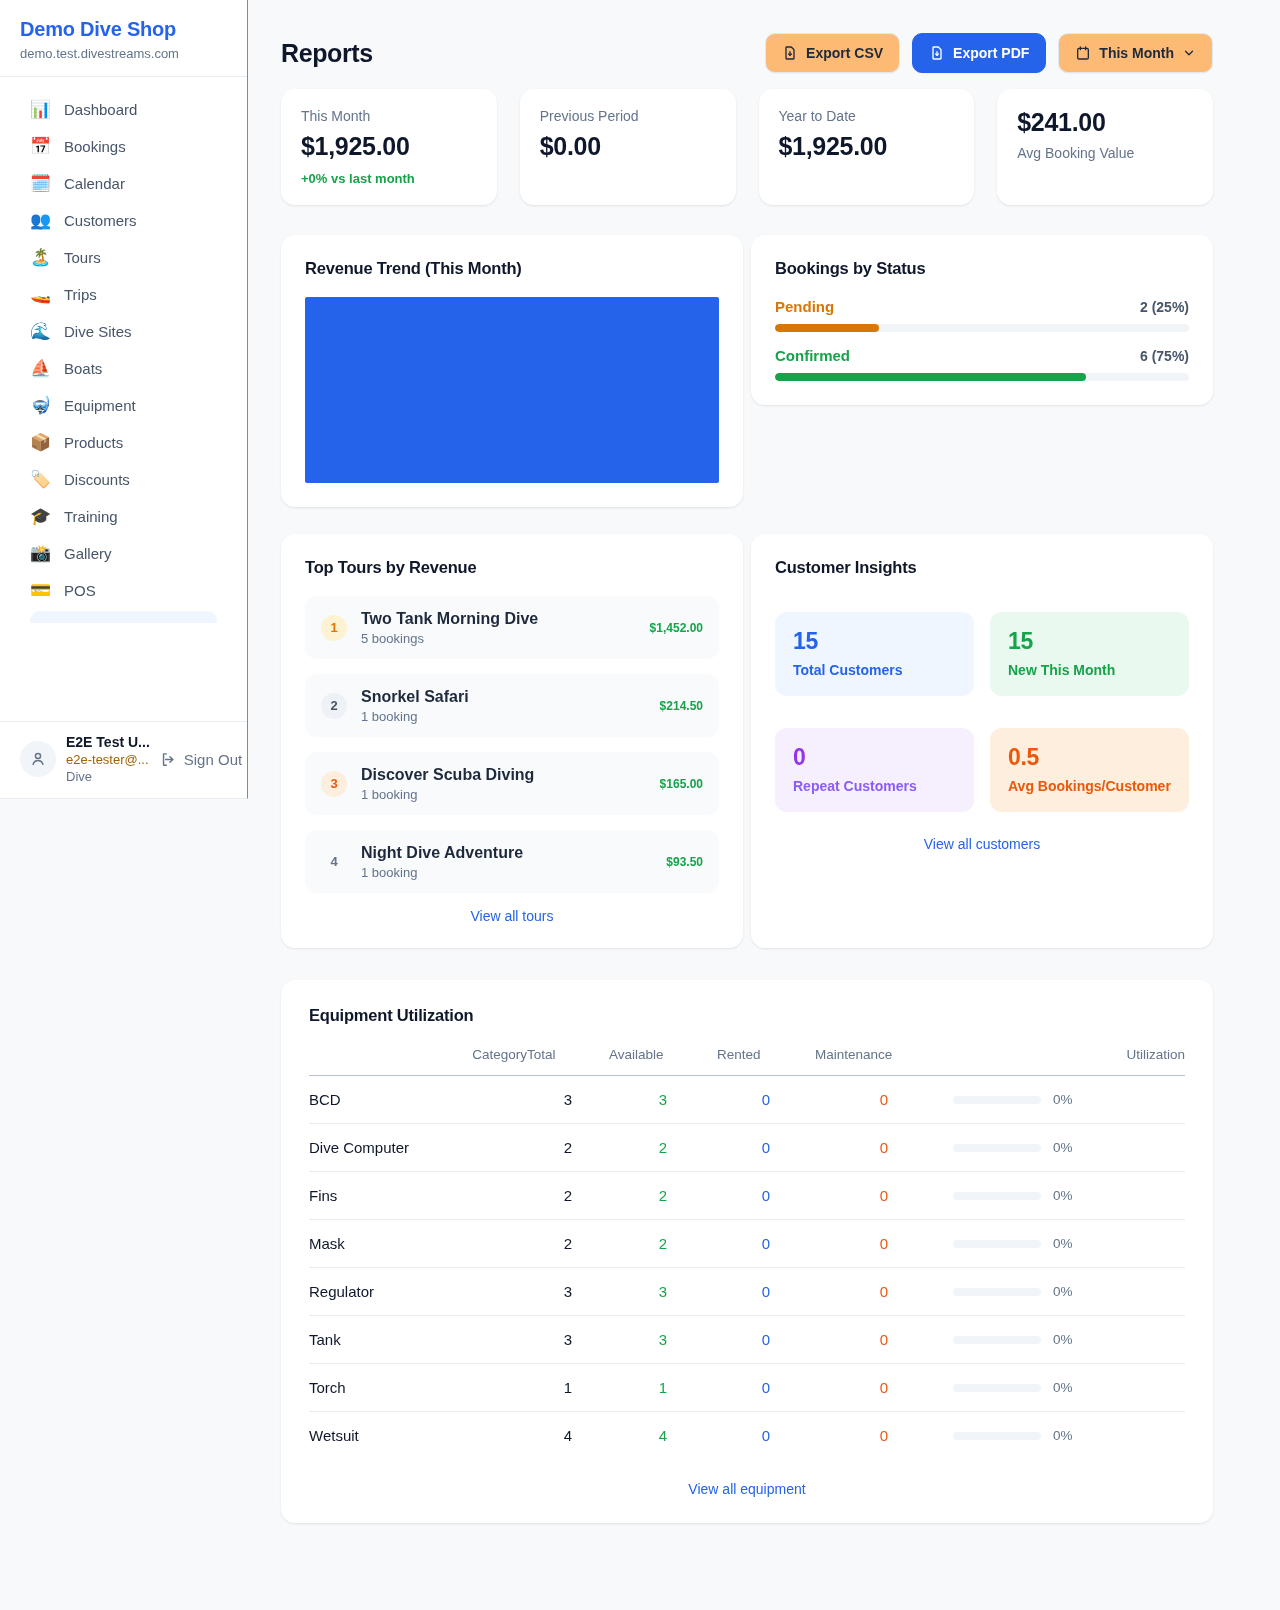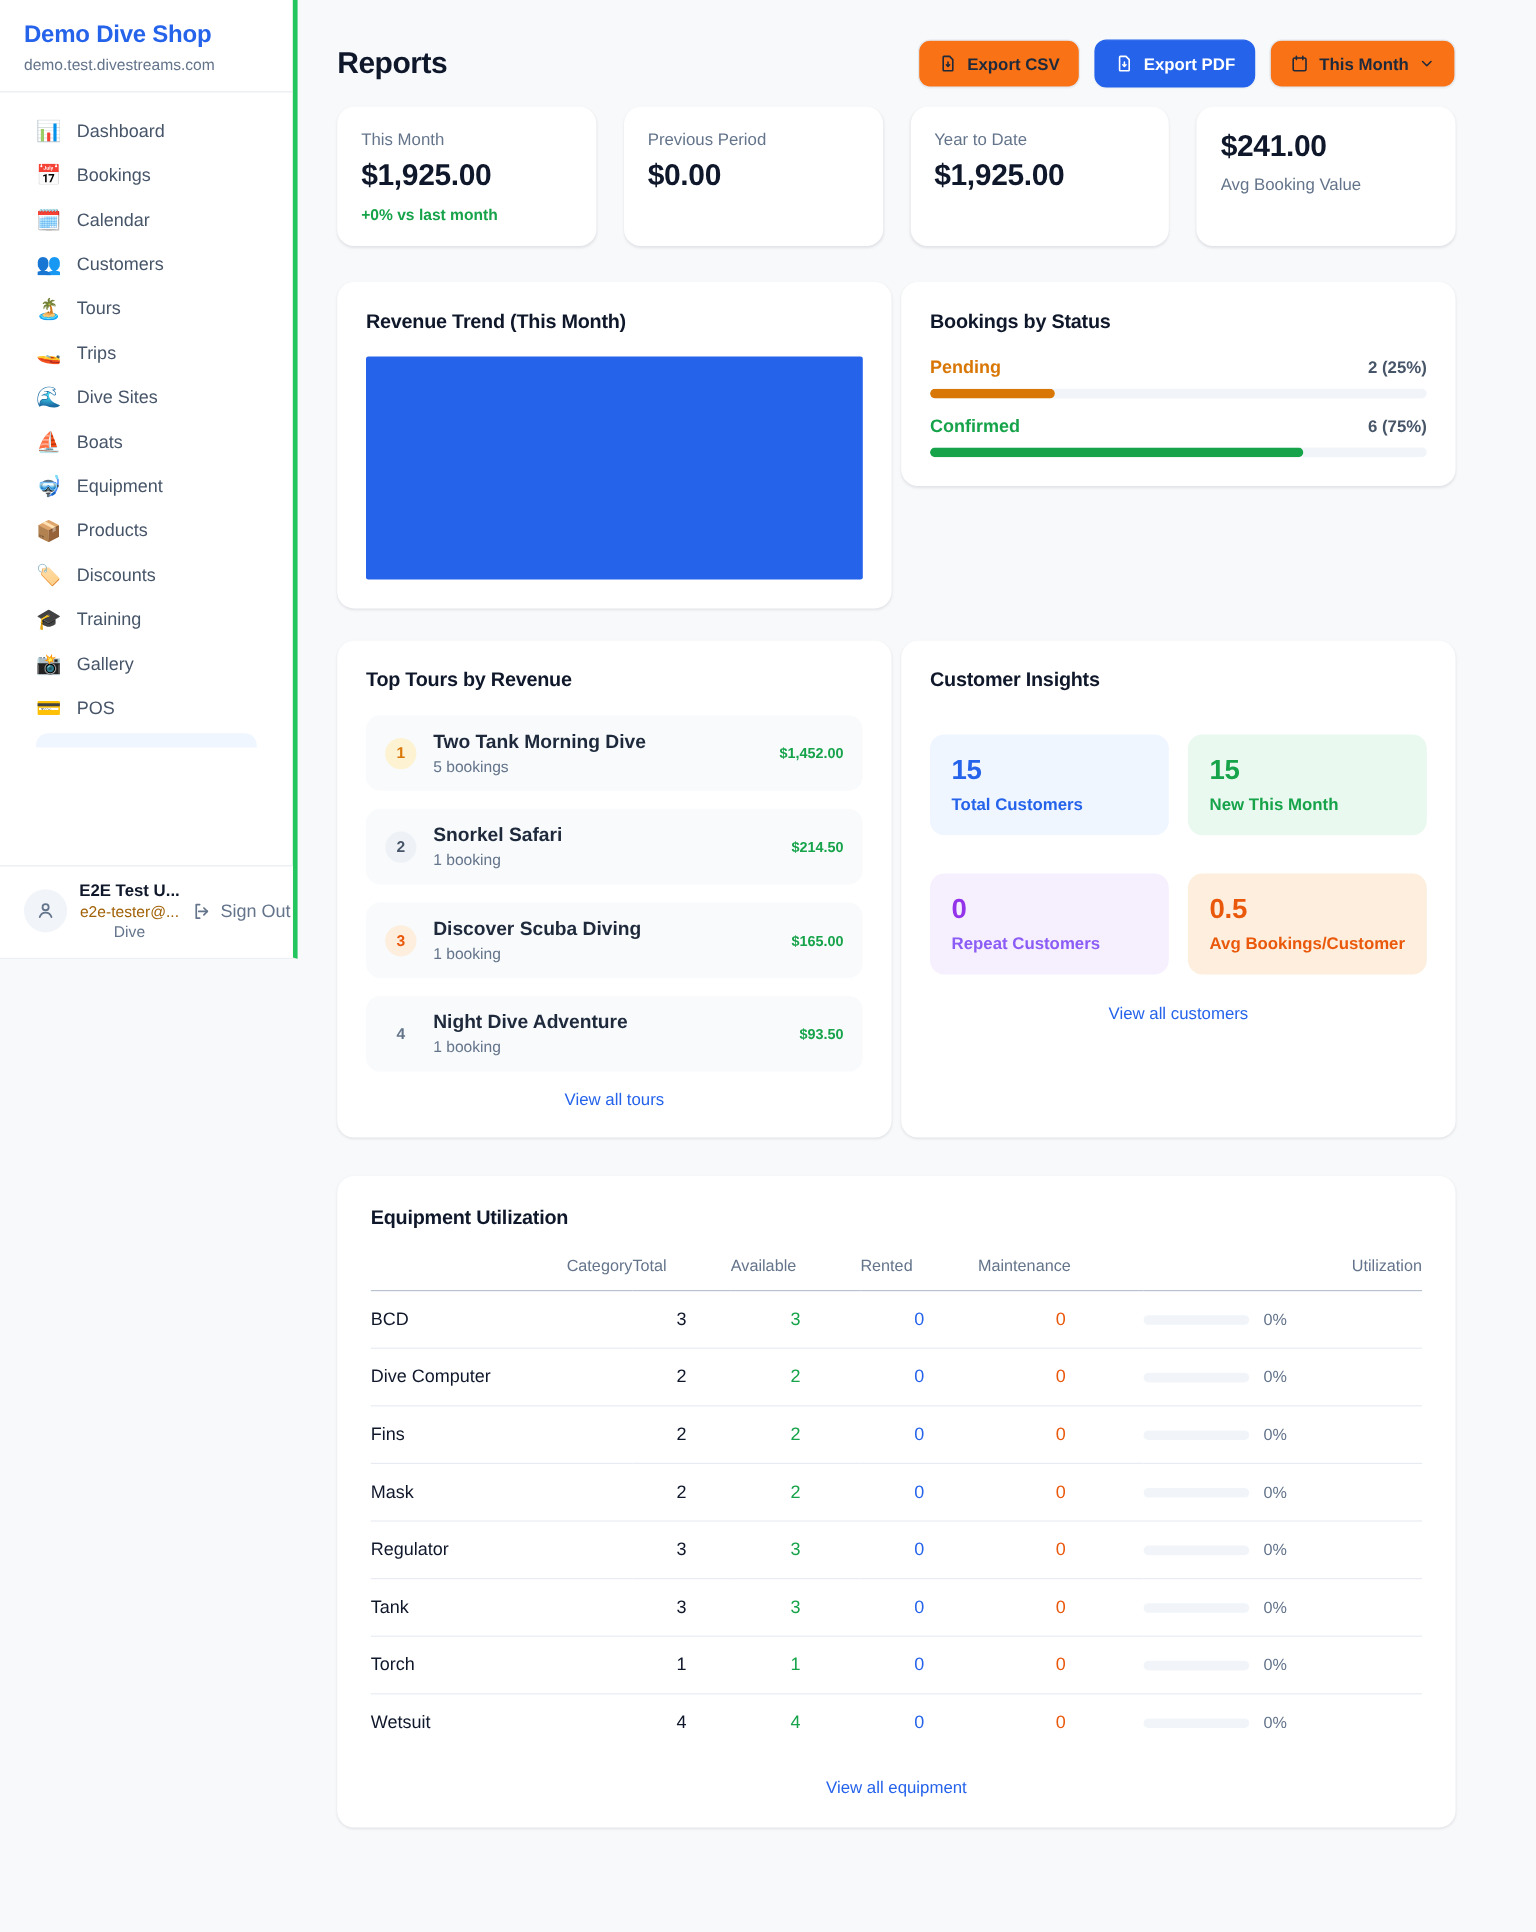--- a/index.html
+++ b/index.html
@@ -10,21 +10,21 @@
     font-family:"Liberation Sans", sans-serif;
     color:#0f172a;
     position:relative;
   }
 
   
   .sidebar {
     position:absolute; left:0; top:0;
     width:248px; height:799px;
     background:#ffffff;
-    border-right:4px solid #22c55e;
+    border-right:1px solid #22c55e;
     border-bottom:1px solid #e8ebf0;
   }
   .brand { padding:18px 20px 15px; border-bottom:1px solid #e8ebf0; }
   .brand-title { font-size:20px; font-weight:700; color:#2563eb; letter-spacing:-0.2px; }
   .brand-domain { font-size:13px; color:#64748b; margin-top:5px; }
   .nav { padding:14px 12px 0; }
   .nav-item {
     display:flex; align-items:center; gap:14px;
     padding:10px 18px; border-radius:10px;
     cursor:pointer;
@@ -41,38 +41,38 @@
     background:#fff;
     padding:12px 18px 14px 20px;
     display:flex; align-items:center; gap:10px;
   }
   .avatar {
     width:36px; height:36px; border-radius:50%;
     background:#f1f5f9; color:#64748b;
     display:flex; align-items:center; justify-content:center;
     flex:0 0 36px;
   }
-  .user-col { width:96px;text-align:center; }
+  .user-col { width:96px; }
   .user-name { font-size:14px; font-weight:700; color:#0f172a; white-space:nowrap; }
   .user-email { font-size:13px; color:#a16207; margin-top:2px; white-space:nowrap; }
   .user-role { font-size:13px; color:#64748b; margin-top:2px; }
   .signout {
     margin-left:auto; display:flex; align-items:center; gap:7px;
     color:#64748b; font-size:15px; cursor:pointer; white-space:nowrap;
   }
 
   
   .main { margin-left:248px; padding:33px 67px 40px 33px; }
   .page-header { display:flex; align-items:center; justify-content:space-between; }
   .page-title { font-size:25px; font-weight:800; letter-spacing:-0.4px; color:#0f172a; }
   .header-actions { display:flex; align-items:center; gap:12px; }
   .btn {
     display:flex; align-items:center; gap:8px;
     height:40px; padding:0 16px;
-    background:#f97316; border:1px solid #e2e8f0; border-radius:10px;
+    background:#fdba74; border:1px solid #e2e8f0; border-radius:10px;
     font-size:14px; font-weight:700; color:#1e293b;
     cursor:pointer; box-shadow:0 1px 1px rgba(15,23,42,.03);
   }
   .btn.primary { background:#2563eb; border-color:#2563eb; color:#fff; }
   .btn svg { display:block; }
 
   
   .stats { display:grid; grid-template-columns:repeat(4,1fr); gap:23px; margin-top:16px; }
   .card {
     background:#fff; border-radius:14px;

